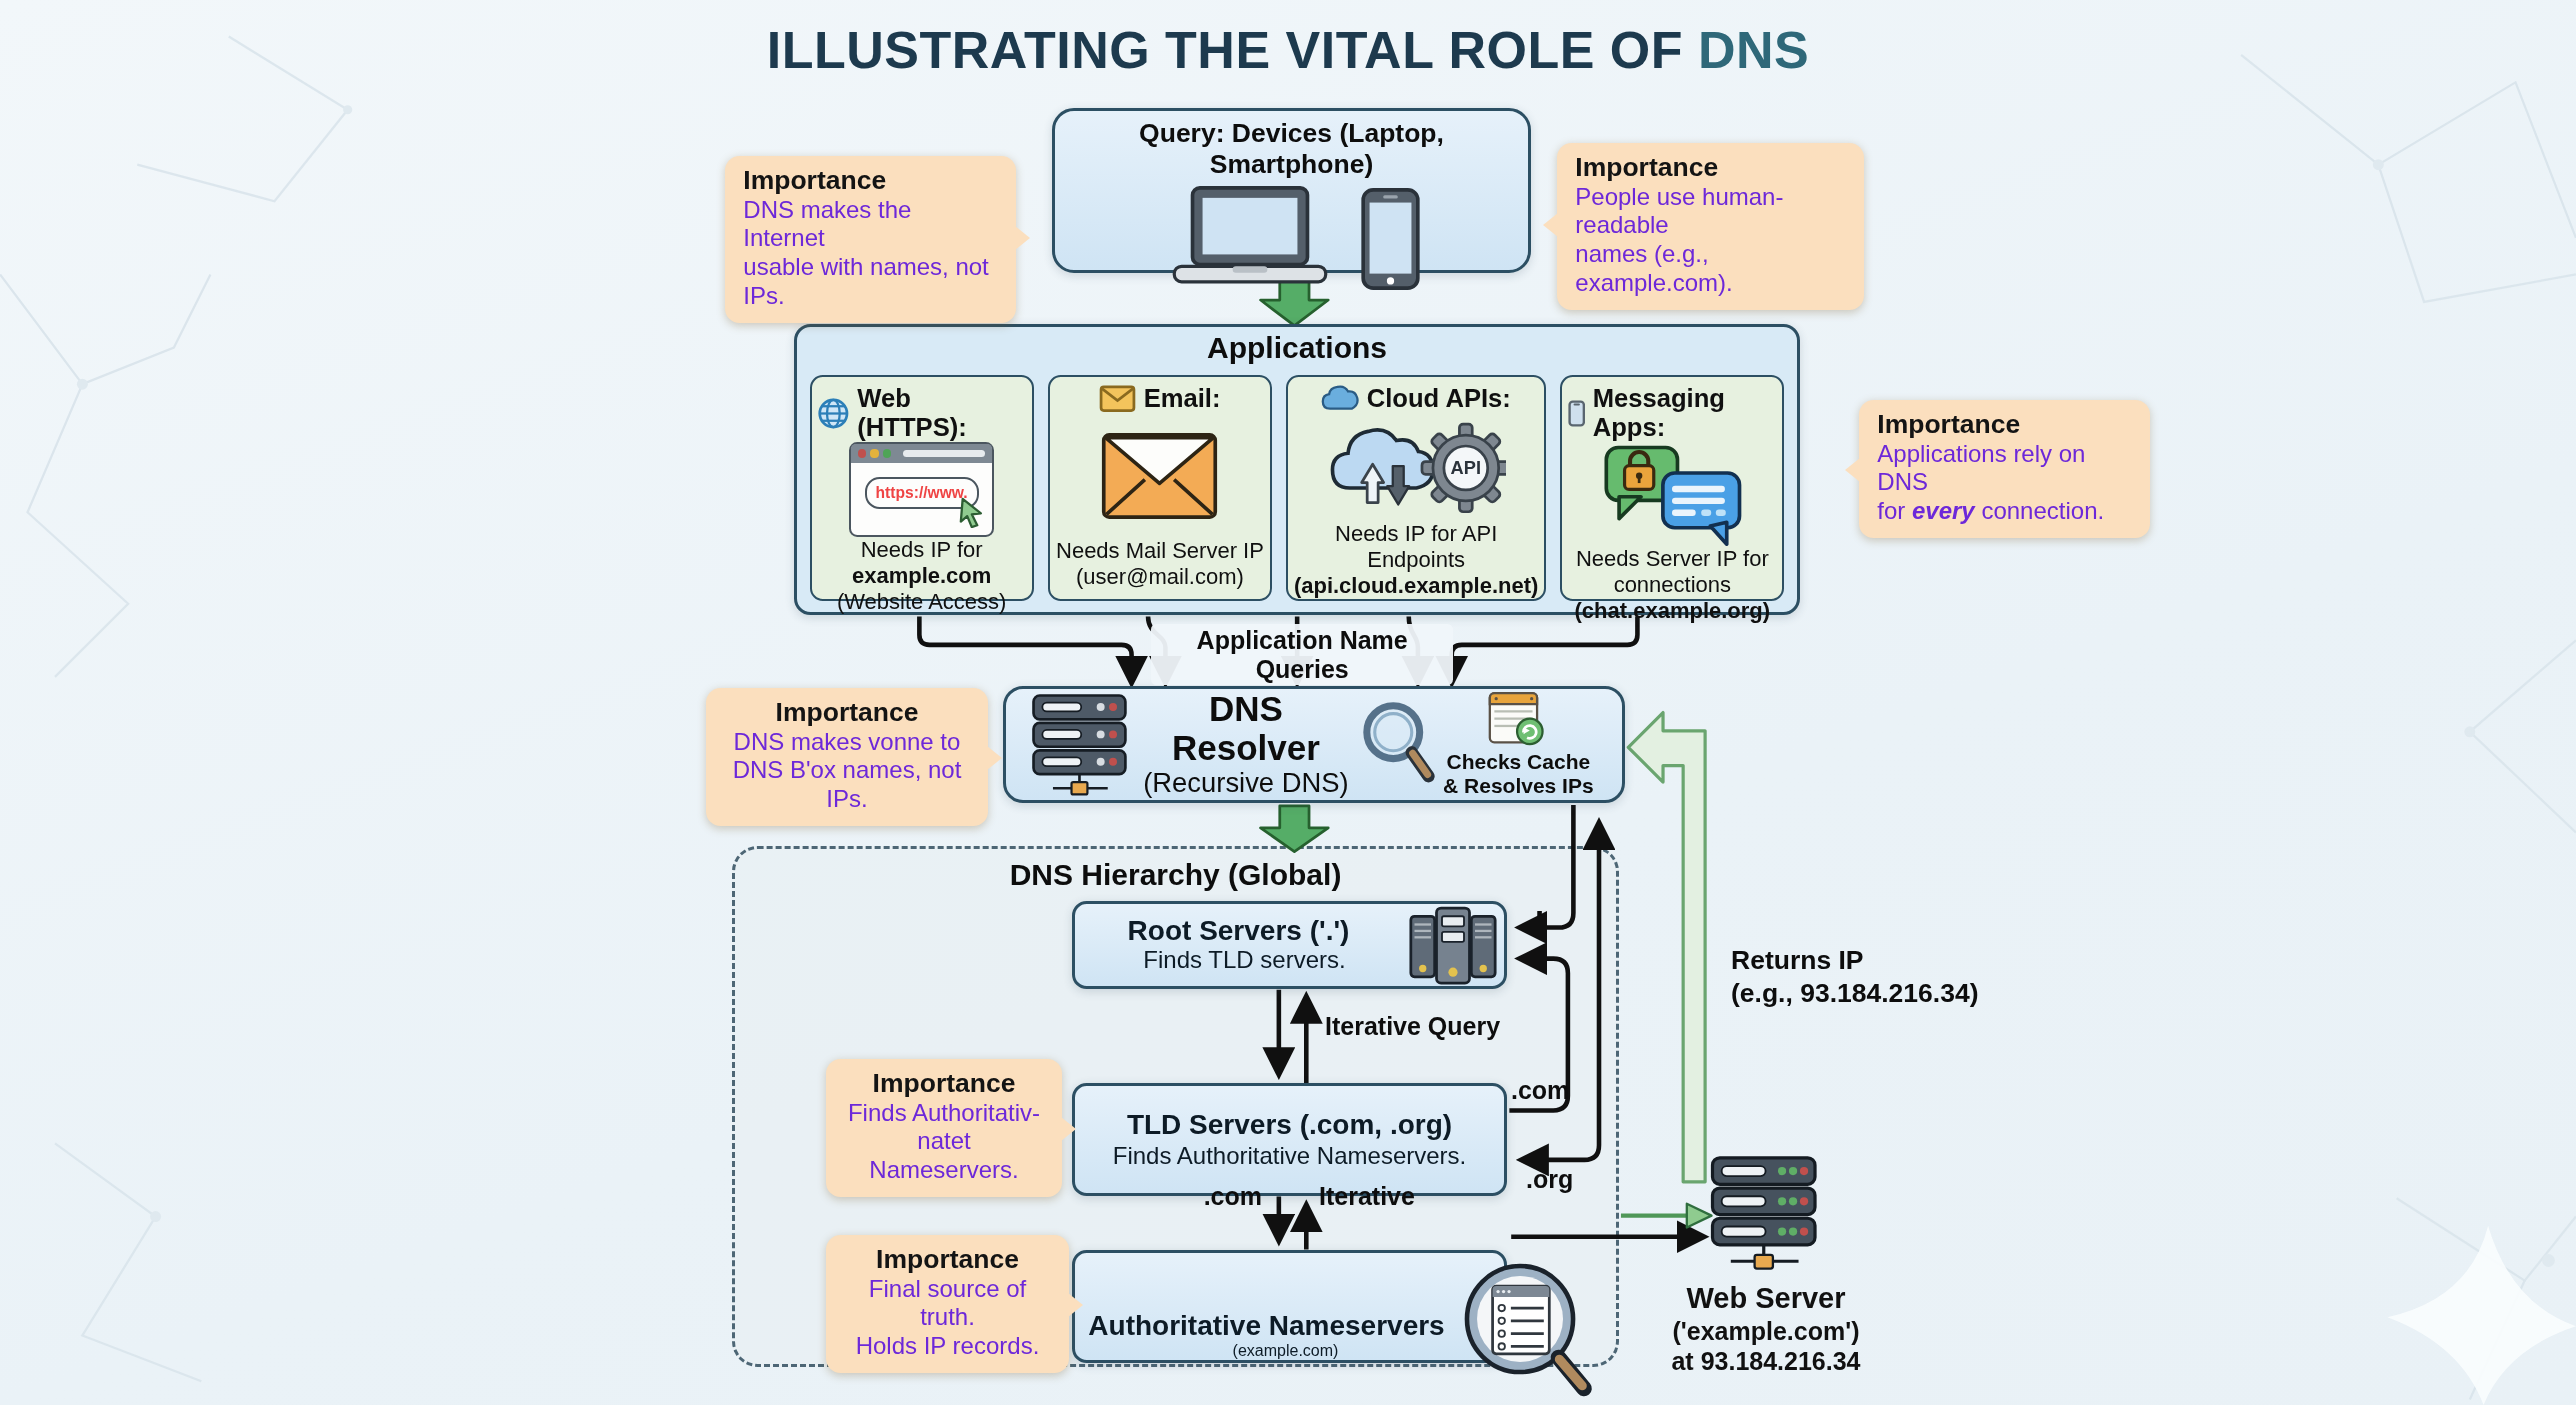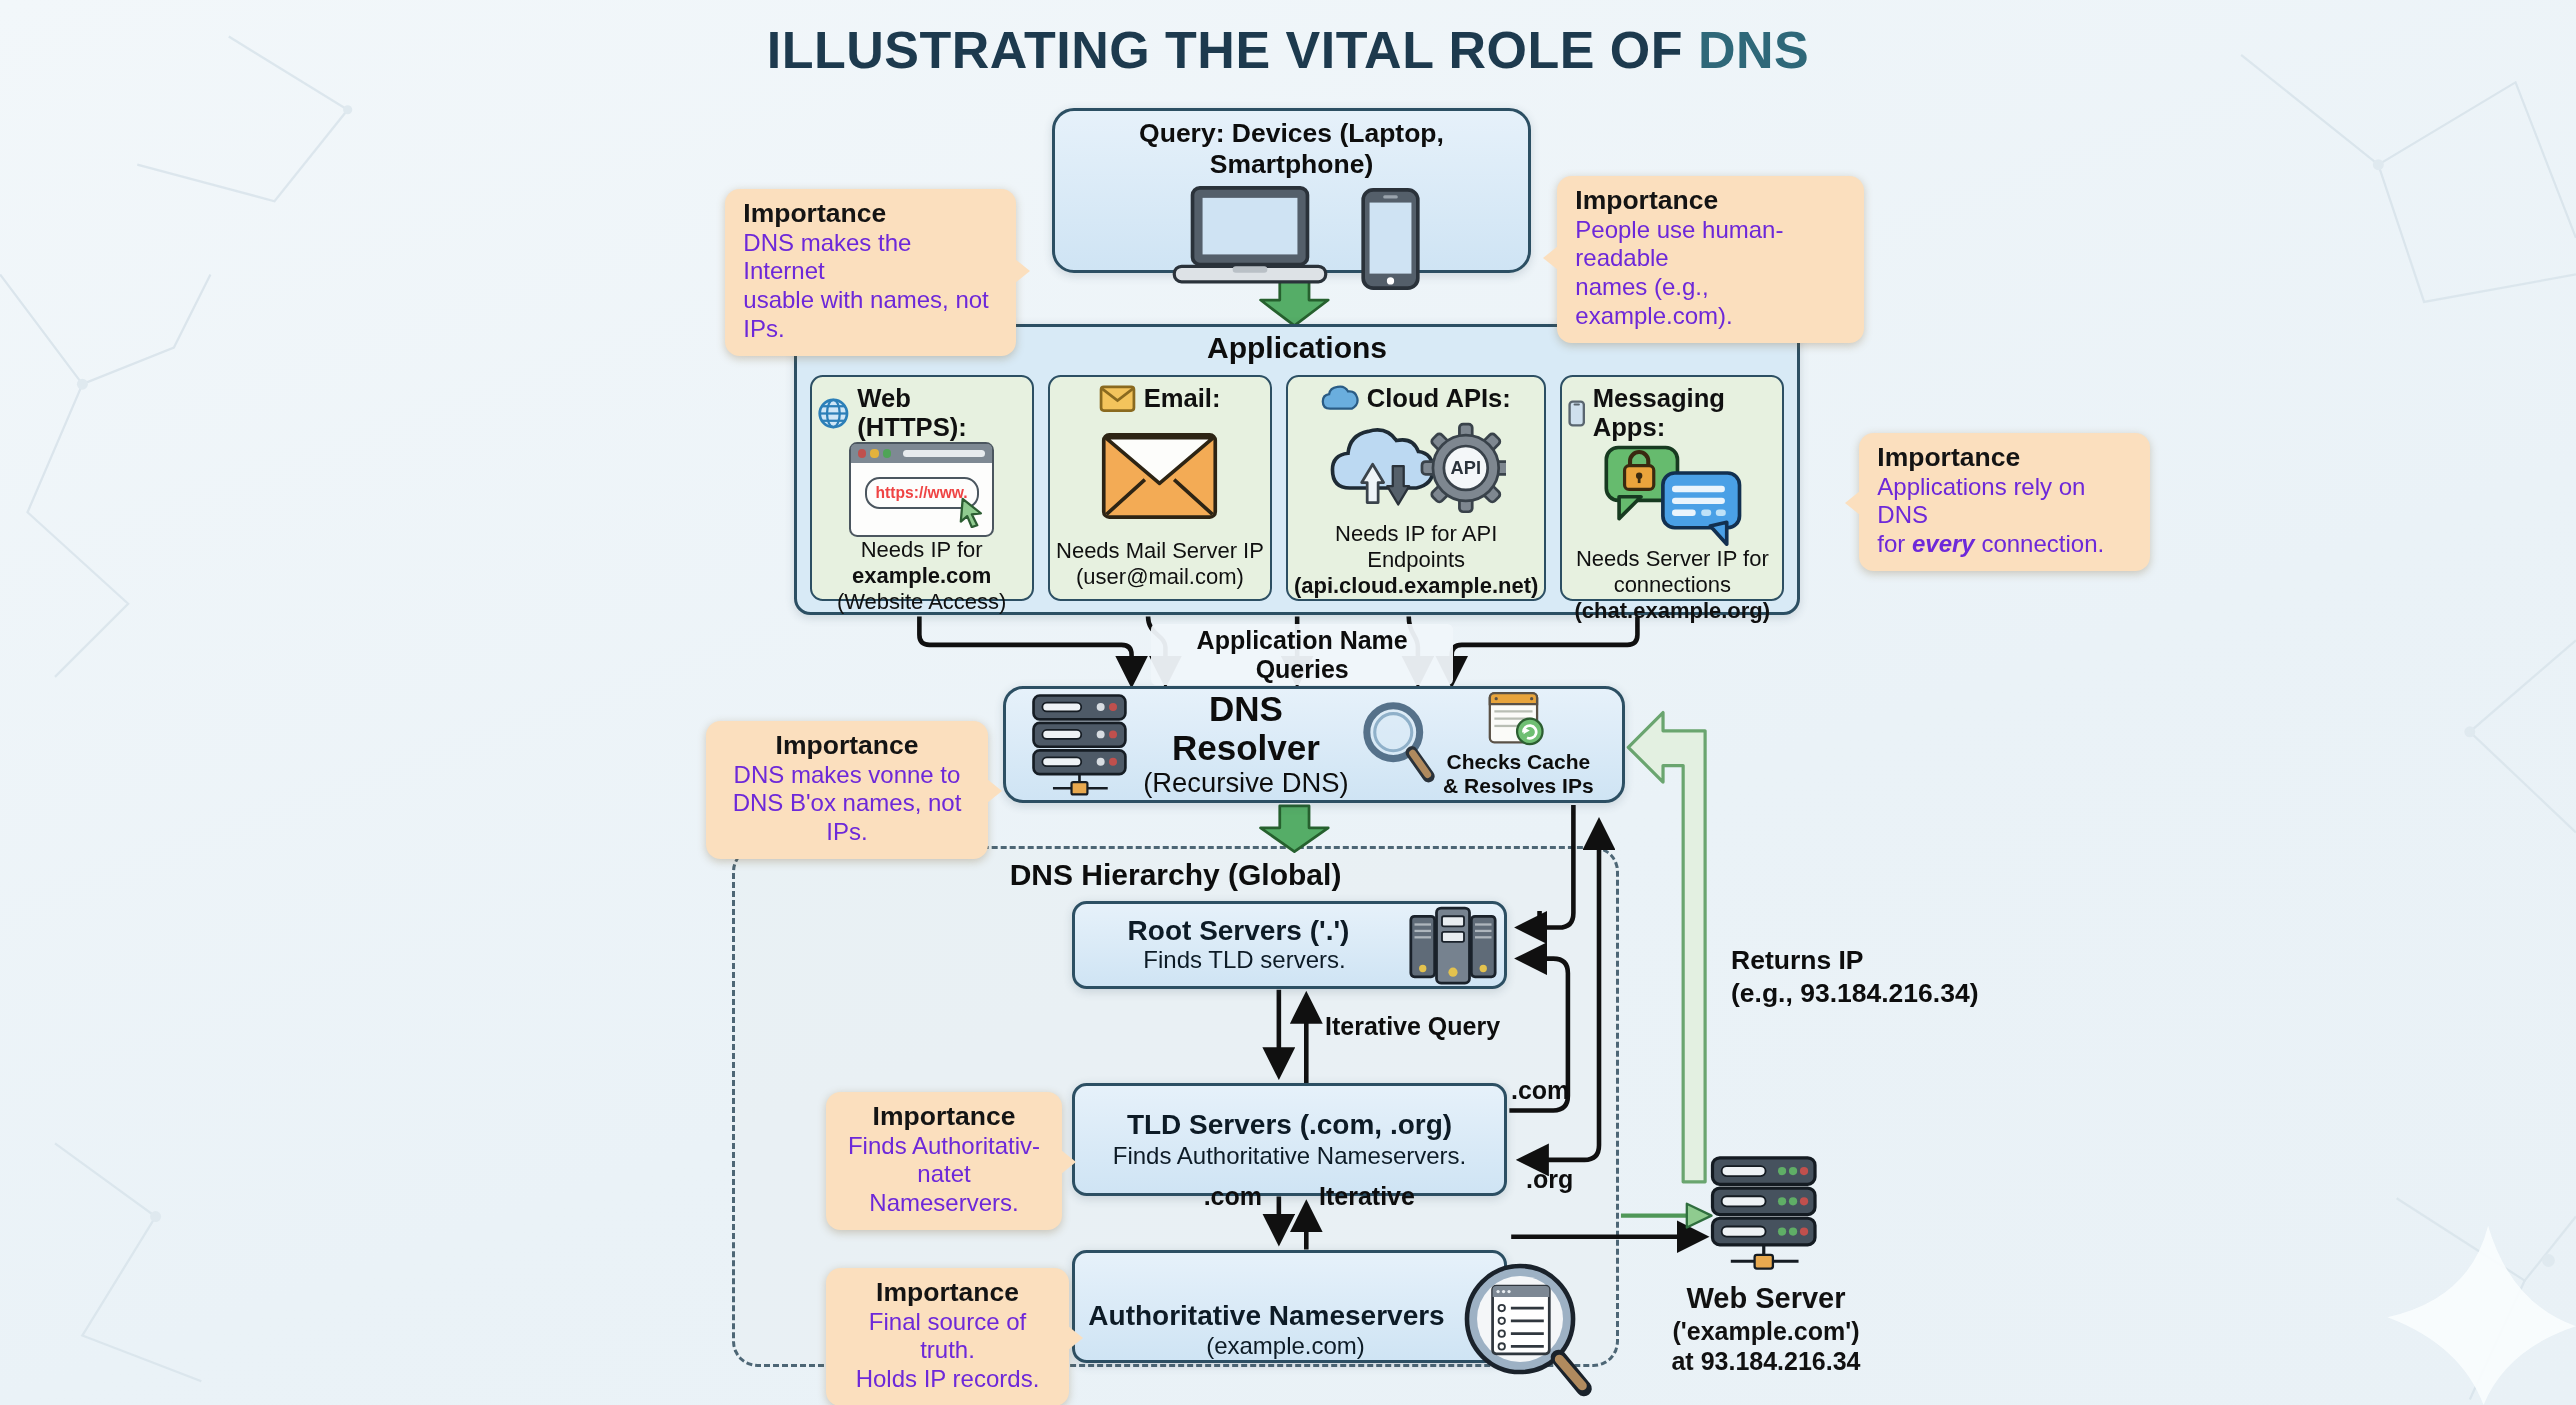--- a/index.html
+++ b/index.html
@@ -3,21 +3,21 @@
 <meta charset="utf-8">
 <style>
   html,body{margin:0;padding:0;background:#eef4f8;}
   #canvas{position:relative;width:2576px;height:1405px;overflow:hidden;
     font-family:"Liberation Sans",sans-serif;background:linear-gradient(160deg,#f2f7fa 0%,#eaf2f7 60%,#e9f1f6 100%);color:#111;}
   .abs{position:absolute;box-sizing:border-box;}
   .box{position:absolute;box-sizing:border-box;border:3.7px solid #2c4f63;background:#d5e8f5;
     border-radius:18.3px;box-shadow:0 2.7px 9.1px rgba(40,60,80,.16);z-index:3;}
   .grad{background:linear-gradient(#e6f1fa,#cfe4f4);}
   .callout{position:absolute;box-sizing:border-box;background:#fbdfbe;border-radius:14.6px;
-    padding:9.1px 18.3px 12px;box-shadow:0 2.7px 8.2px rgba(120,90,40,.28);z-index:5;margin-top:33px;}
+    padding:9.1px 18.3px 12px;box-shadow:0 2.7px 8.2px rgba(120,90,40,.28);z-index:5;}
   .callout .ch{font-size:26.5px;font-weight:800;line-height:1.15;color:#141414;}
   .callout .cl{font-size:24px;font-weight:500;line-height:1.2;color:#6d28d9;}
   .callout.center{text-align:center;}
   .pr::after{content:"";position:absolute;right:-13.7px;top:42%;border-top:12px solid transparent;
     border-bottom:12px solid transparent;border-left:15.6px solid #fbdfbe;}
   .pl::before{content:"";position:absolute;left:-13.7px;top:42%;border-top:12px solid transparent;
     border-bottom:12px solid transparent;border-right:15.6px solid #fbdfbe;}
   .lbl{position:absolute;font-weight:600;color:#0d0d0d;z-index:5;line-height:1.15;}
   .card{flex:1;border:2.7px solid #2c4f63;border-radius:12.8px;background:#e7f1e0;display:flex;
     flex-direction:column;align-items:center;padding:7.3px 5.5px 9.1px;box-sizing:border-box;z-index:3;}
@@ -364,21 +364,21 @@
   </div>
 
   <div class="lbl" style="left:1535px;top:886px;font-size:33px;font-weight:800;">.</div>
   <div class="lbl" style="left:1511px;top:1076px;font-size:25px;">.com</div>
   <div class="lbl" style="left:1526px;top:1165px;font-size:25px;">.org</div>
   <div class="lbl" style="left:1189px;top:1182px;width:73px;text-align:right;font-size:25px;">.com</div>
   <div class="lbl" style="left:1319px;top:1182px;font-size:25px;">Iterative</div>
 
   <div class="box grad" style="left:1072px;top:1250px;width:435px;height:113px;border-width:3.2px;border-radius:14.6px;display:flex;flex-direction:column;justify-content:flex-end;text-align:center;padding-right:46px;">
     <div style="font-size:28px;font-weight:800;color:#0d1b26;line-height:1.15;">Authoritative Nameservers</div>
-    <div style="font-size:24px;font-weight:500;color:#0d1b26;padding-left:38px;">(example.com)</div>
+    <div style="font-size:16px;font-weight:500;color:#0d1b26;padding-left:38px;">(example.com)</div>
   </div>
 
   <svg class="abs" style="left:1456px;top:1255px;z-index:6;" width="150" height="150" viewBox="0 0 164 164">
     <circle cx="70" cy="70" r="58" fill="#9db1c4" stroke="#1a222b" stroke-width="5"></circle>
     <circle cx="70" cy="70" r="47" fill="#f4f6f8"></circle>
     <rect x="40" y="34" width="62" height="74" rx="4" fill="#ffffff" stroke="#30373e" stroke-width="3"></rect>
     <path d="M40,46 h62 v-8 a4,4 0 0 0 -4,-4 h-54 a4,4 0 0 0 -4,4 z" fill="#7d8894"></path>
     <circle cx="46" cy="40" r="1.8" fill="#e8edf1"></circle>
       <circle cx="52" cy="40" r="1.8" fill="#e8edf1"></circle>
       <circle cx="58" cy="40" r="1.8" fill="#e8edf1"></circle>

